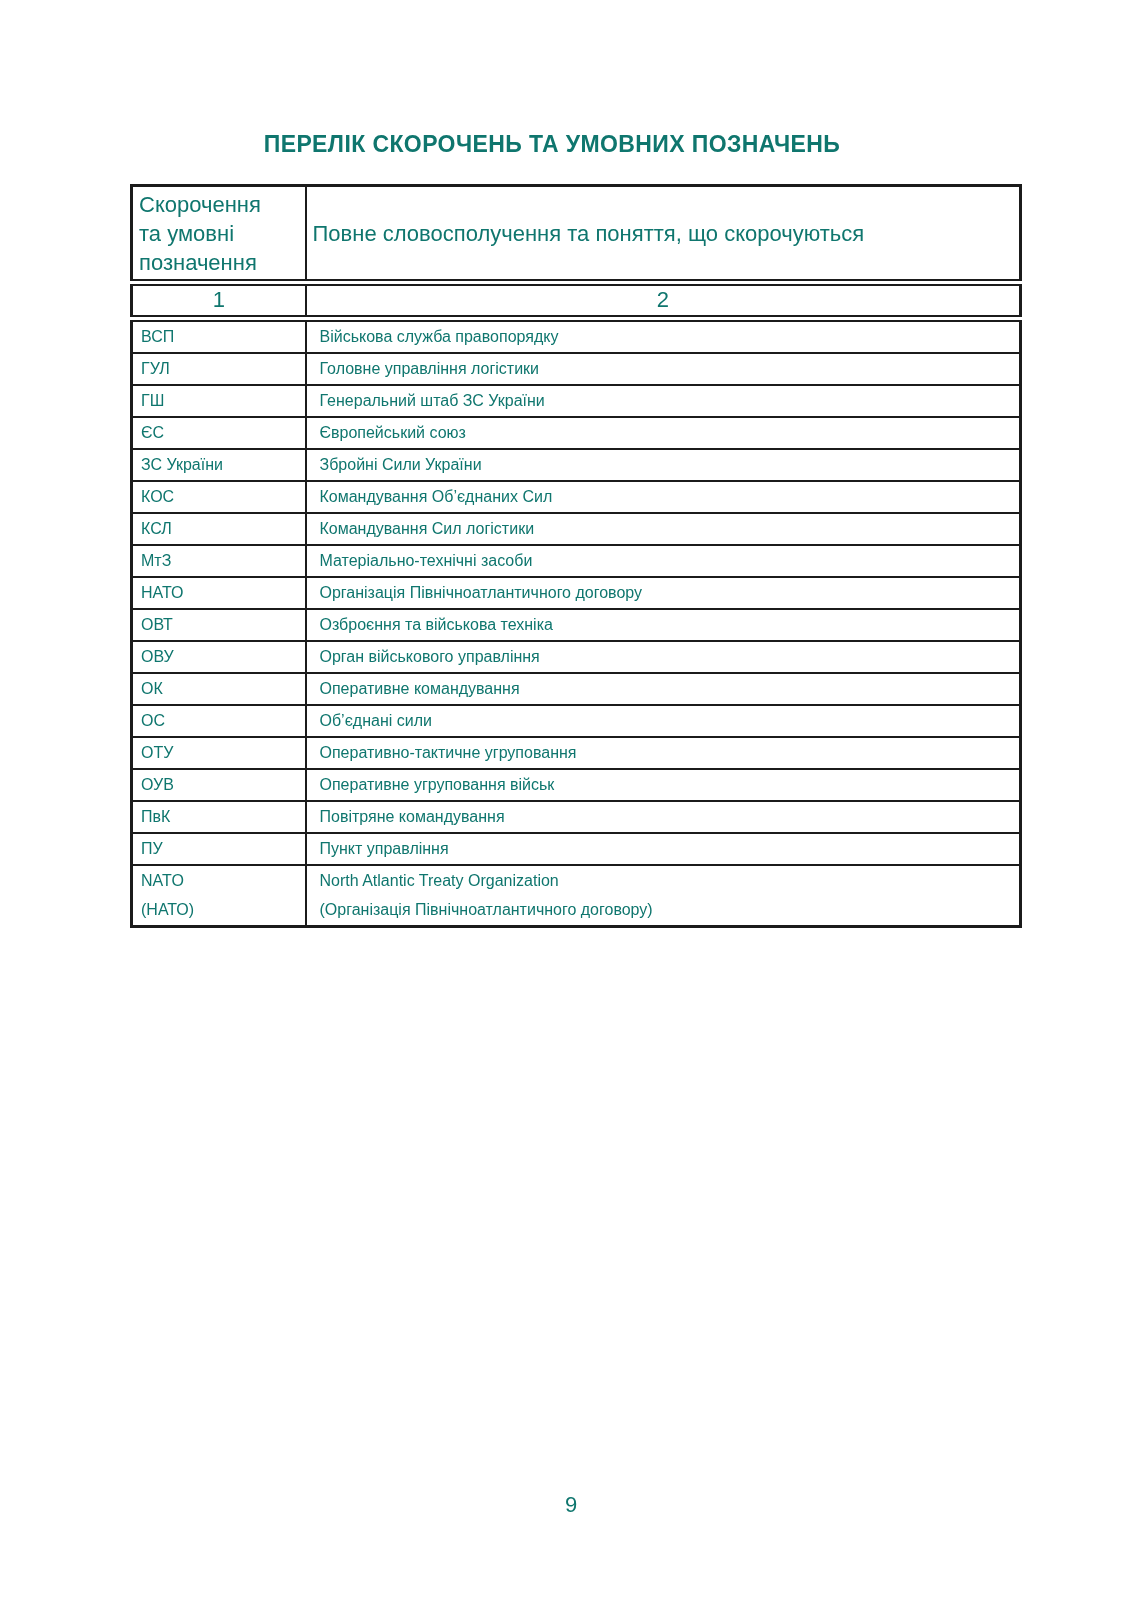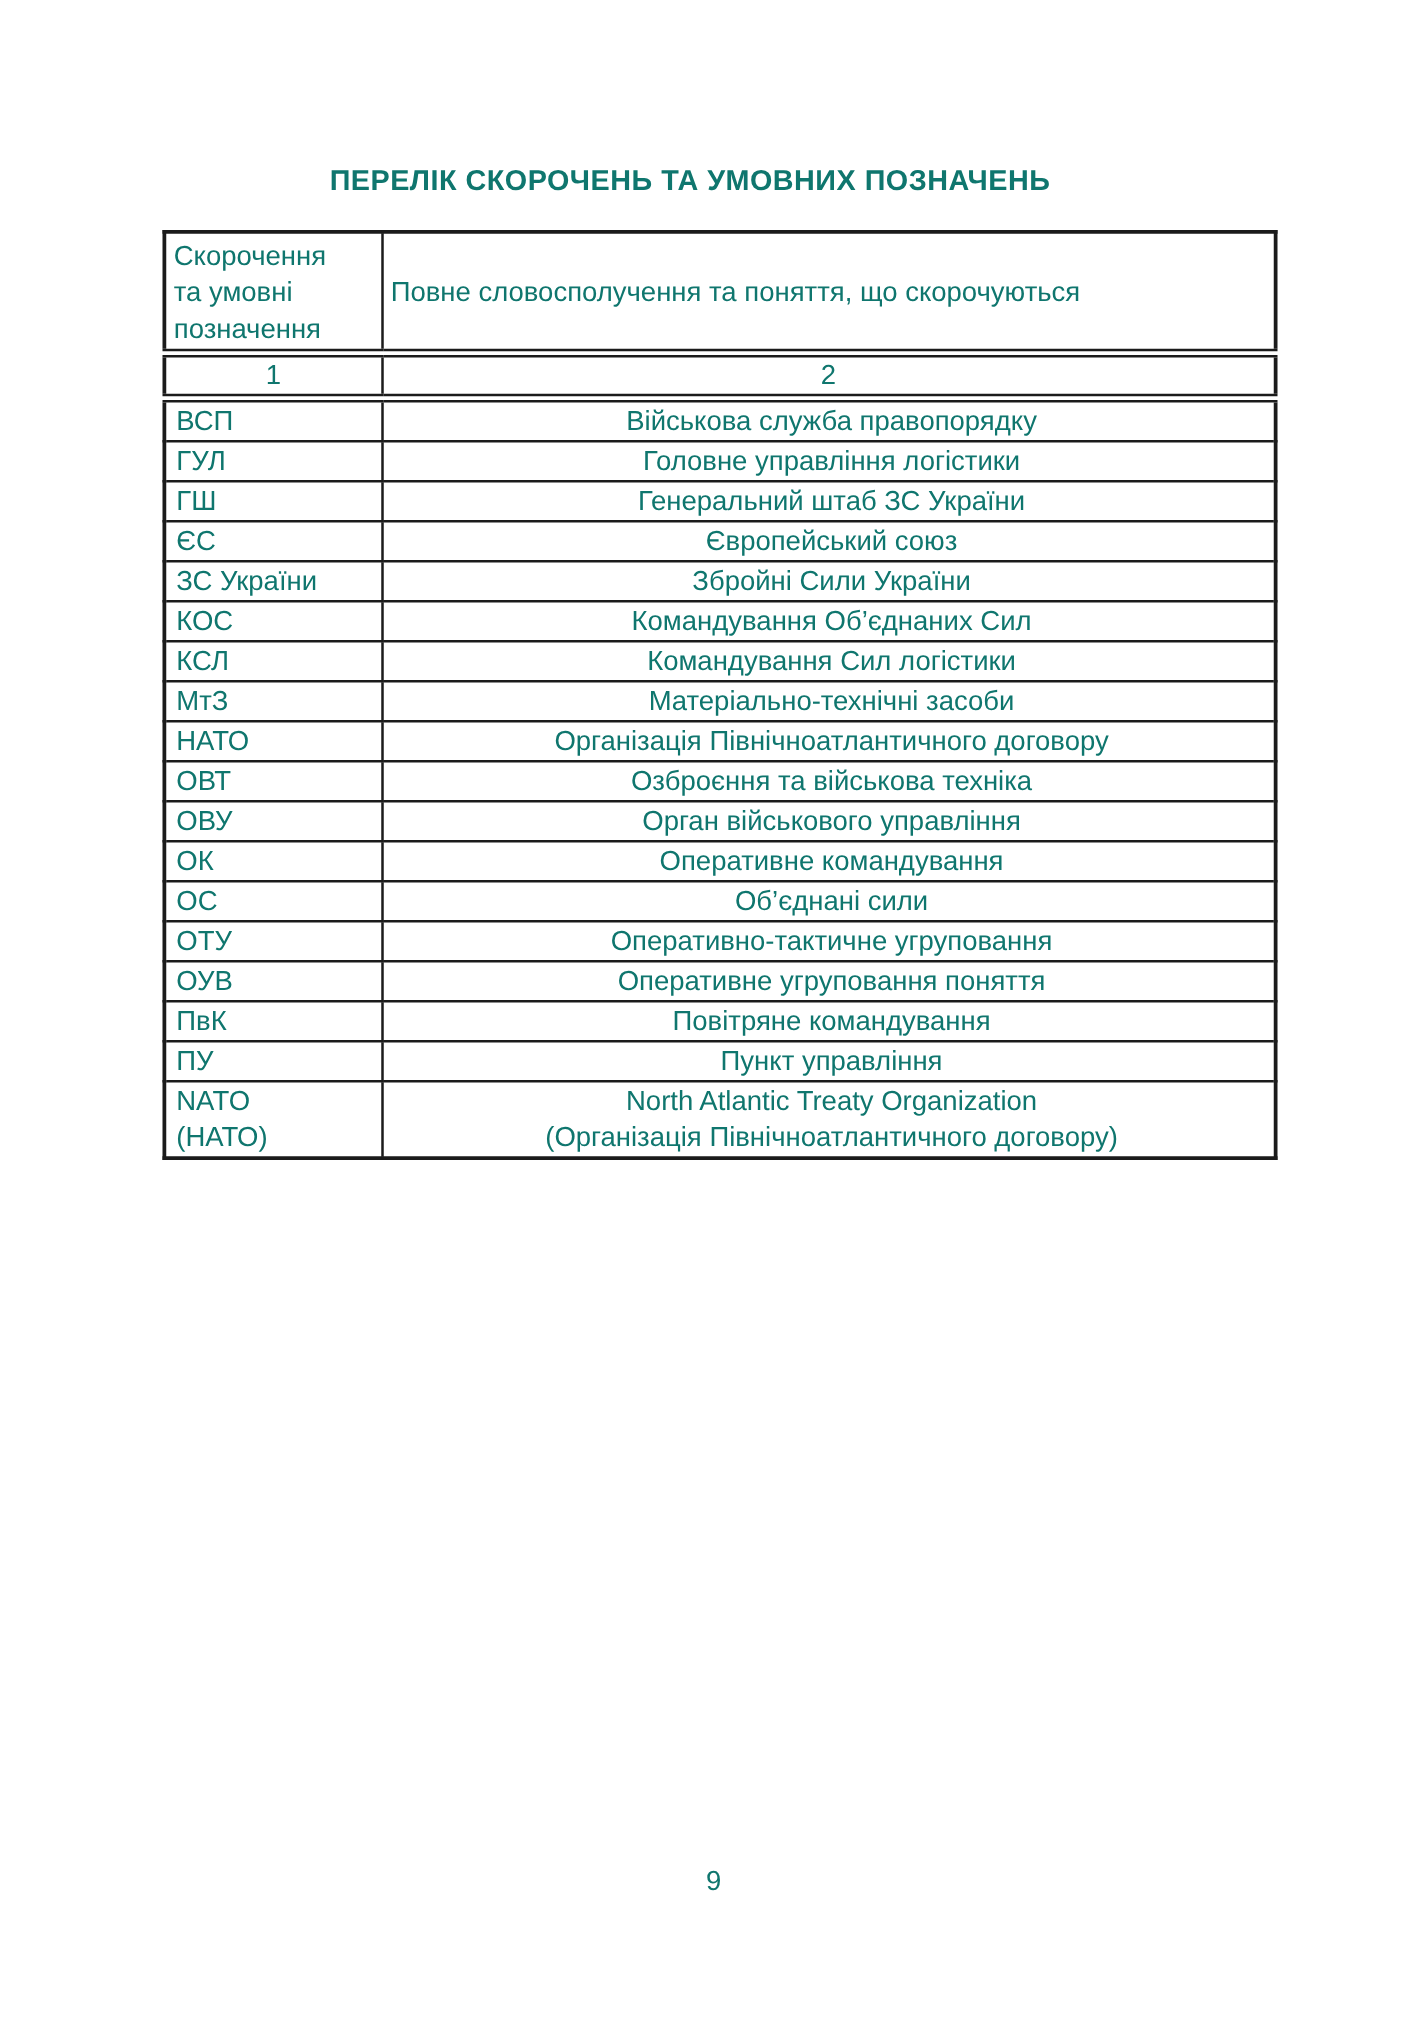--- a/index.html
+++ b/index.html
@@ -60,28 +60,27 @@
     font-weight: normal;
     font-size: 22px;
     line-height: 25px;
     text-align: center;
     vertical-align: middle;
     padding: 0 6px 2px;
     border-bottom: 7px double #1b1b1b;
   }
   .abbr-table tbody td {
     height: 27px;
-    font-size: 22px;
+    font-size: 16px;
     line-height: 29px;
     vertical-align: middle;
     padding: 0 8px 1px;
   }
   .abbr-table tbody td.c2 {
     padding-left: 13px;
-    text-align: center;
   }
   .page-number {
     position: absolute;
     top: 1491px;
     left: 0;
     width: 1142px;
     text-align: center;
     font-size: 22px;
     line-height: 28px;
   }
@@ -162,21 +161,21 @@
         <tr>
           <td class="c1">ОС</td>
           <td class="c2">Об’єднані сили</td>
         </tr>
         <tr>
           <td class="c1">ОТУ</td>
           <td class="c2">Оперативно-тактичне угруповання</td>
         </tr>
         <tr>
           <td class="c1">ОУВ</td>
-          <td class="c2">Оперативне угруповання поняття</td>
+          <td class="c2">Оперативне угруповання військ</td>
         </tr>
         <tr>
           <td class="c1">ПвК</td>
           <td class="c2">Повітряне командування</td>
         </tr>
         <tr>
           <td class="c1">ПУ</td>
           <td class="c2">Пункт управління</td>
         </tr>
         <tr>

